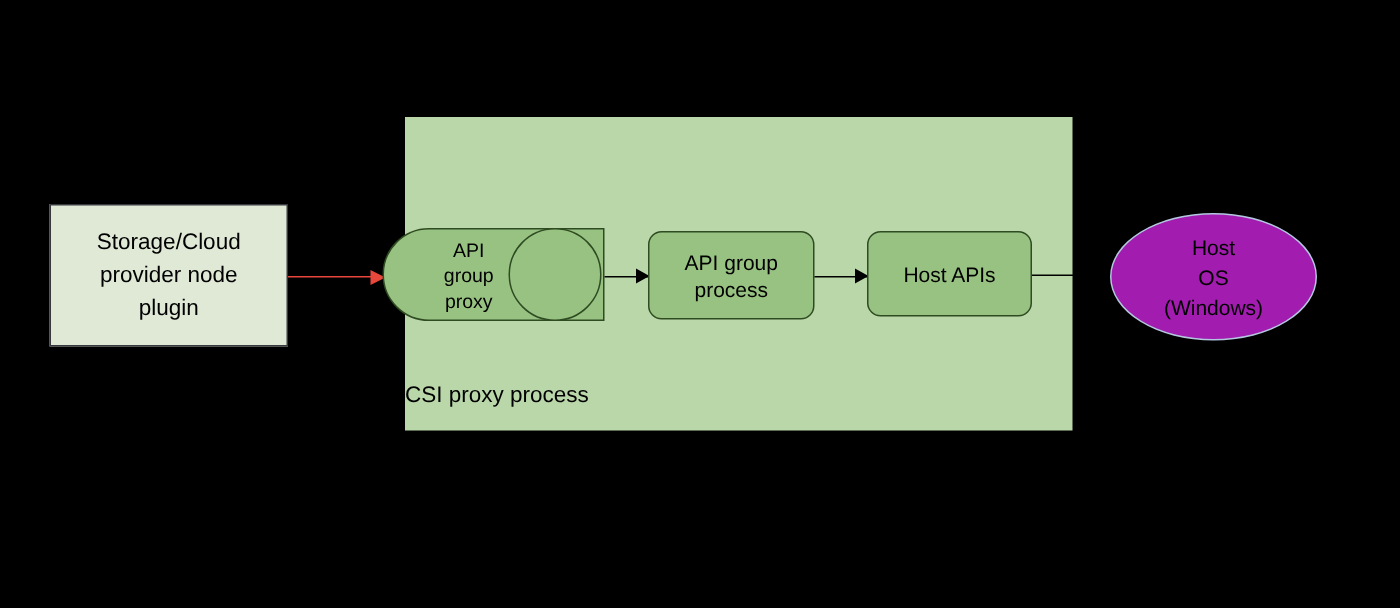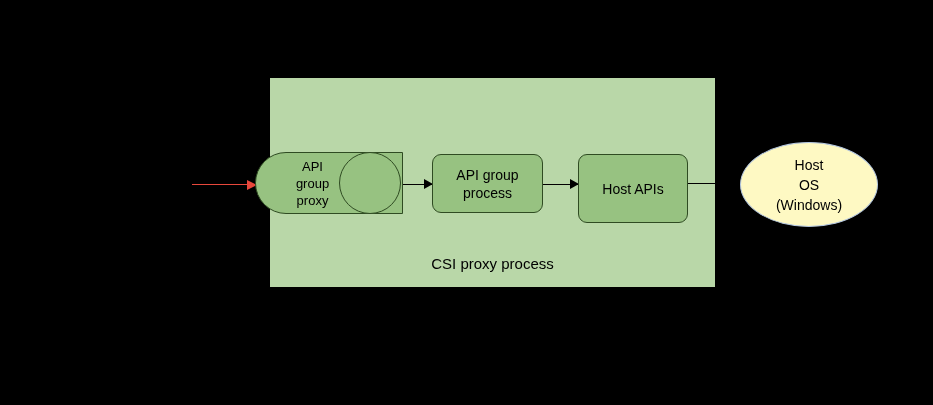--- a/index.html
+++ b/index.html
@@ -25,21 +25,21 @@
     top: 78px;
     width: 445px;
     height: 209px;
     background: #b9d7a8;
   }
   .proxy-label {
     position: absolute;
     left: 270px;
     top: 255px;
     width: 445px;
-    text-align: center;
+    text-align: left;
     font-size: 15px;
     color: #000000;
     line-height: 18px;
     white-space: nowrap;
   }
 
   
   .node-plugin-box {
     position: absolute;
     left: 33px;
@@ -151,21 +151,21 @@
   .box-api-service {
     left: 432px;
     top: 154px;
     width: 111px;
     height: 59px;
   }
   .box-host-apis {
     left: 578px;
     top: 154px;
     width: 110px;
-    height: 69px;
+    height: 57px;
   }
 
   
   .arrow-black {
     position: absolute;
     height: 2px;
   }
   .arrow-black .shaft {
     position: absolute;
     left: 0;
@@ -204,21 +204,21 @@
     background: #000000;
   }
 
   
   .host-os {
     position: absolute;
     left: 740px;
     top: 142px;
     width: 138px;
     height: 85px;
-    background: #fef9c3;
+    background: #a21caf;
     border: 1px solid #b4c7e0;
     border-radius: 50%;
     box-sizing: border-box;
     display: flex;
     align-items: center;
     justify-content: center;
     text-align: center;
     font-size: 14px;
     line-height: 20px;
     color: #000000;
@@ -226,20 +226,23 @@
 
   .multiline { white-space: pre-line; }
 </style>
 </head>
 <body>
 
 <div id="canvas">
 
   <div class="proxy-container"></div>
 
+  <div class="node-plugin-box multiline">Storage/Cloud
+provider node
+plugin</div>
 
   <div class="arrow-red">
     <div class="shaft"></div>
     <div class="head"></div>
   </div>
 
   <div class="pipe">
     <div class="body"></div>
     <div class="cap"></div>
     <div class="label multiline">API

